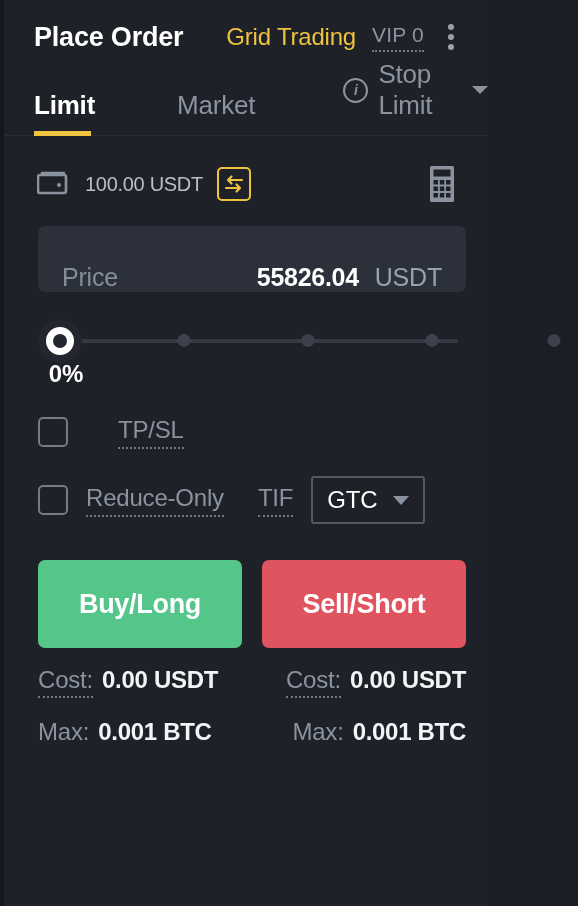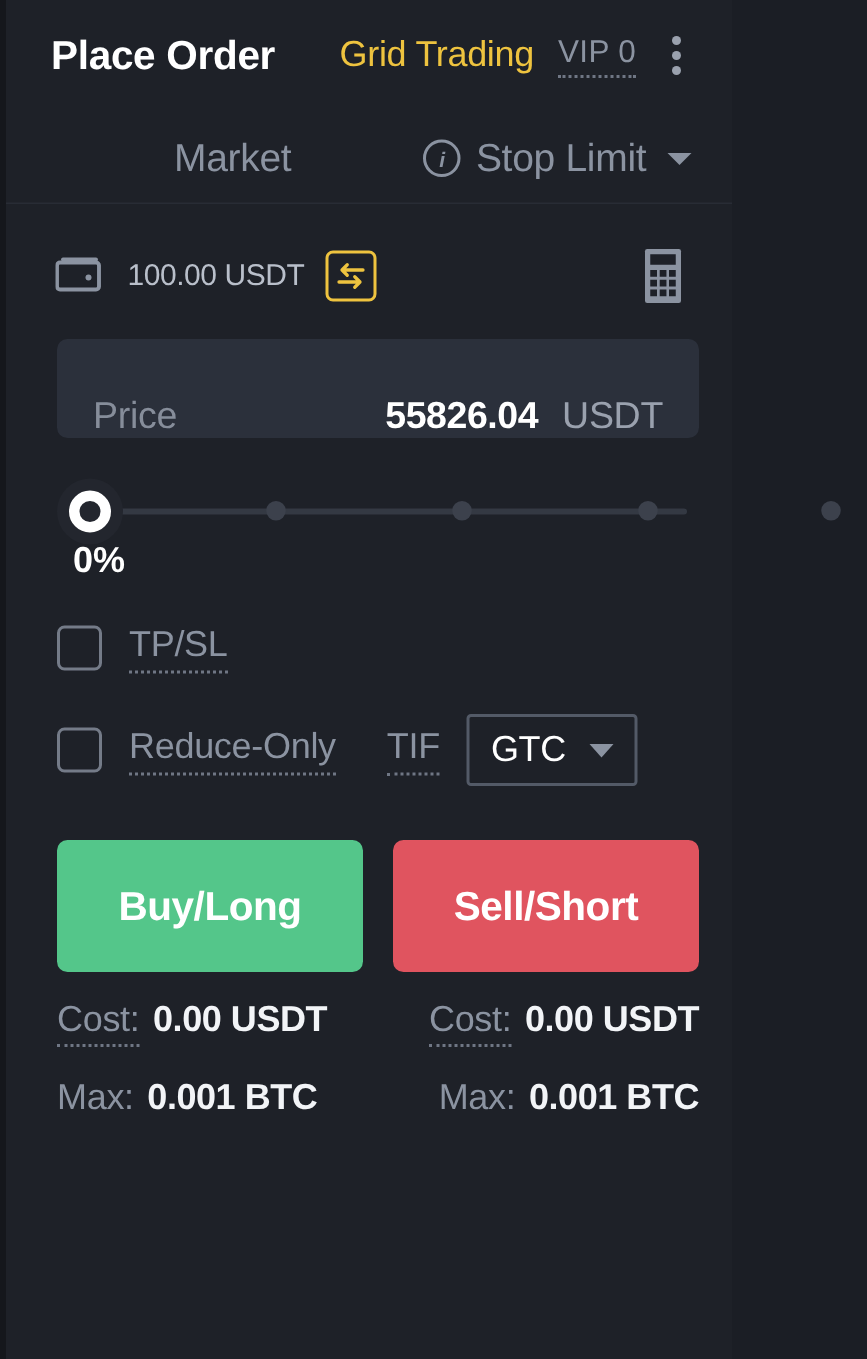--- a/index.html
+++ b/index.html
@@ -262,21 +262,21 @@
     font-weight: bold;
     color: #ffffff;
   }
 
   
   .check-row {
     display: flex;
     align-items: center;
     padding-left: 34px;
   }
-  .check-row.tpsl { margin-top: 52px; height: 44px; }
+  .check-row.tpsl { margin-top: 52px; height: 44px; gap: 32px; }
   .check-row.reduce { margin-top: 20px; height: 52px; }
   .checkbox {
     width: 30px;
     height: 30px;
     border: 2px solid #747b88;
     border-radius: 5px;
     box-sizing: border-box;
     cursor: pointer;
     flex: none;
   }
@@ -386,20 +386,21 @@
       <div class="vip">VIP 0</div>
       <div class="kebab">
         <span></span>
         <span></span>
         <span></span>
       </div>
     </div>
   </div>
 
   <div class="tabs">
+    <div class="tab active">Limit</div>
     <div class="tab tab-market">Market</div>
     <div class="tab tab-stop">
       <span class="info-circle">i</span>
       <span>Stop Limit</span>
       <span class="caret"></span>
     </div>
   </div>
 
   <div class="balance-row">
     <span class="wallet-icon">

